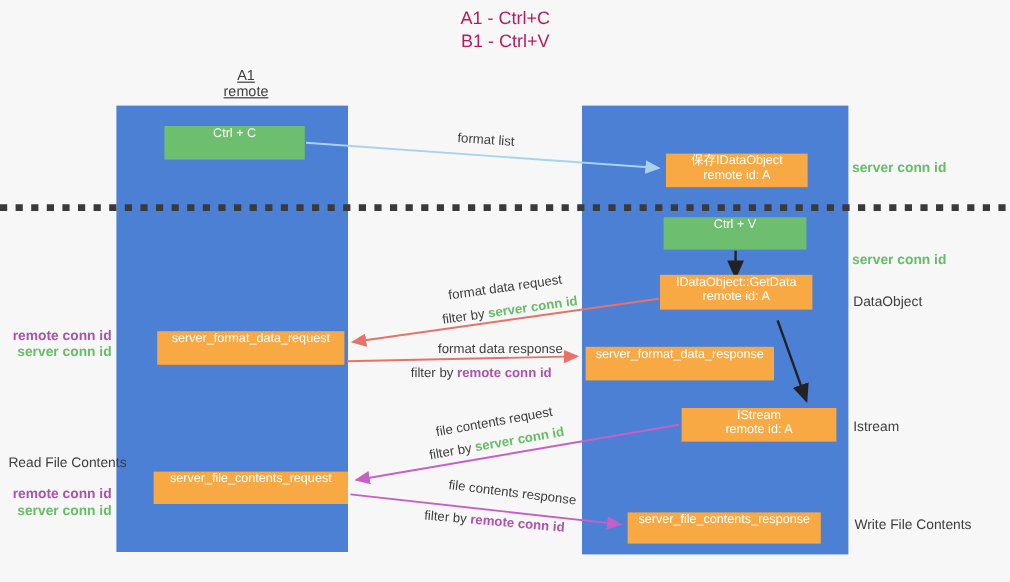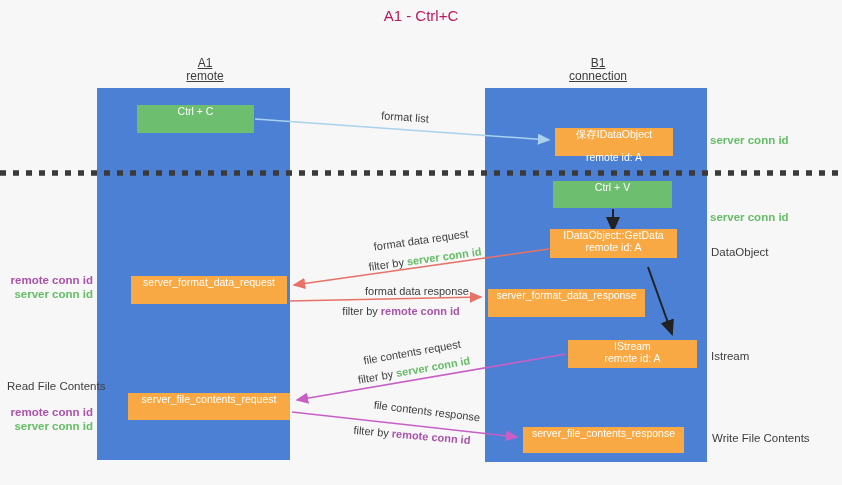--- a/index.html
+++ b/index.html
@@ -26,29 +26,26 @@
   .right-align{text-align:right;}
   svg.overlay{position:absolute;left:0;top:0;pointer-events:none;}
 </style>
 </head>
 <body>
 
 <div class="stage">
 
   <div class="abs title" style="left:0;top:6px;">
     <div>A1 - Ctrl+C</div>
+    <div>B1 - Ctrl+V</div>
   </div>
 
   <div class="abs col-header" style="left:135px;top:57px;width:140px;">
     <div>A1</div>
     <div>remote</div>
-  </div>
-  <div class="abs col-header" style="left:528px;top:57px;width:140px;">
-    <div>B1</div>
-    <div>connection</div>
   </div>
 
   <div class="abs lifeline" style="left:97px;top:88px;width:193px;height:372px;"></div>
   <div class="abs lifeline" style="left:485px;top:88px;width:222px;height:374px;"></div>
 
   <svg class="overlay" width="842" height="485" viewBox="0 0 842 485">
     <defs>
       <marker id="mh-blue" markerWidth="9" markerHeight="7" refX="7" refY="3.5" orient="auto">
           <path d="M0,0 L8,3.5 L0,7 z" fill="#a8d2ee"></path>
         </marker>
@@ -68,21 +65,21 @@
     <line x1="549" y1="249" x2="294" y2="285" stroke="#e87168" stroke-width="1.6" marker-end="url(#mh-red)"></line>
     <line x1="289" y1="301" x2="481" y2="297" stroke="#e87168" stroke-width="1.6" marker-end="url(#mh-red)"></line>
     <line x1="648" y1="267" x2="672" y2="334" stroke="#222222" stroke-width="2" marker-end="url(#mh-black)"></line>
     <line x1="566" y1="354" x2="297" y2="400" stroke="#c75fc7" stroke-width="1.6" marker-end="url(#mh-mag)"></line>
     <line x1="292" y1="412" x2="517" y2="437" stroke="#c75fc7" stroke-width="1.6" marker-end="url(#mh-mag)"></line>
   </svg>
 
   <div class="abs box box-green" style="left:137px;top:105px;width:117px;height:28px;">
     <div>Ctrl + C</div>
   </div>
-  <div class="abs box box-orange" style="left:555px;top:128px;width:118px;height:28px;gap:11px;">
+  <div class="abs box box-orange" style="left:555px;top:128px;width:118px;height:28px;">
     <div>保存IDataObject</div>
     <div>remote id: A</div>
   </div>
   <div class="abs box box-green" style="left:553px;top:181px;width:119px;height:27px;">
     <div>Ctrl + V</div>
   </div>
   <div class="abs box box-orange" style="left:550px;top:229px;width:127px;height:29px;">
     <div>IDataObject::GetData</div>
     <div>remote id: A</div>
   </div>

